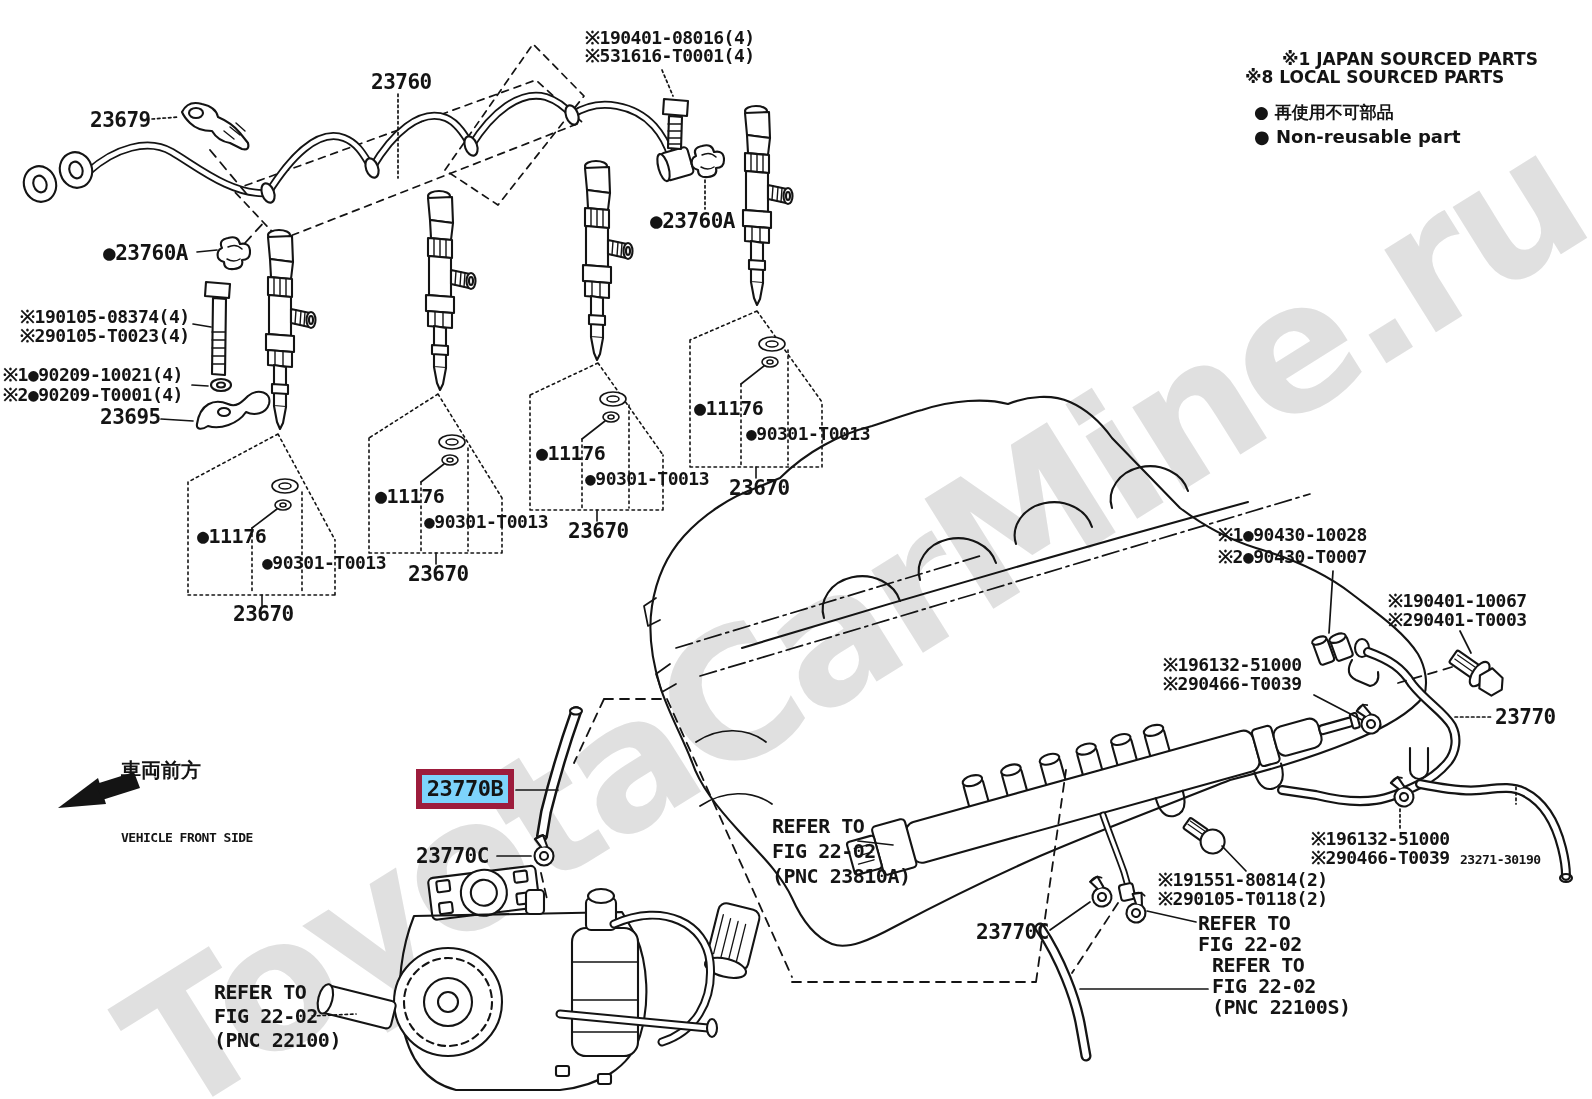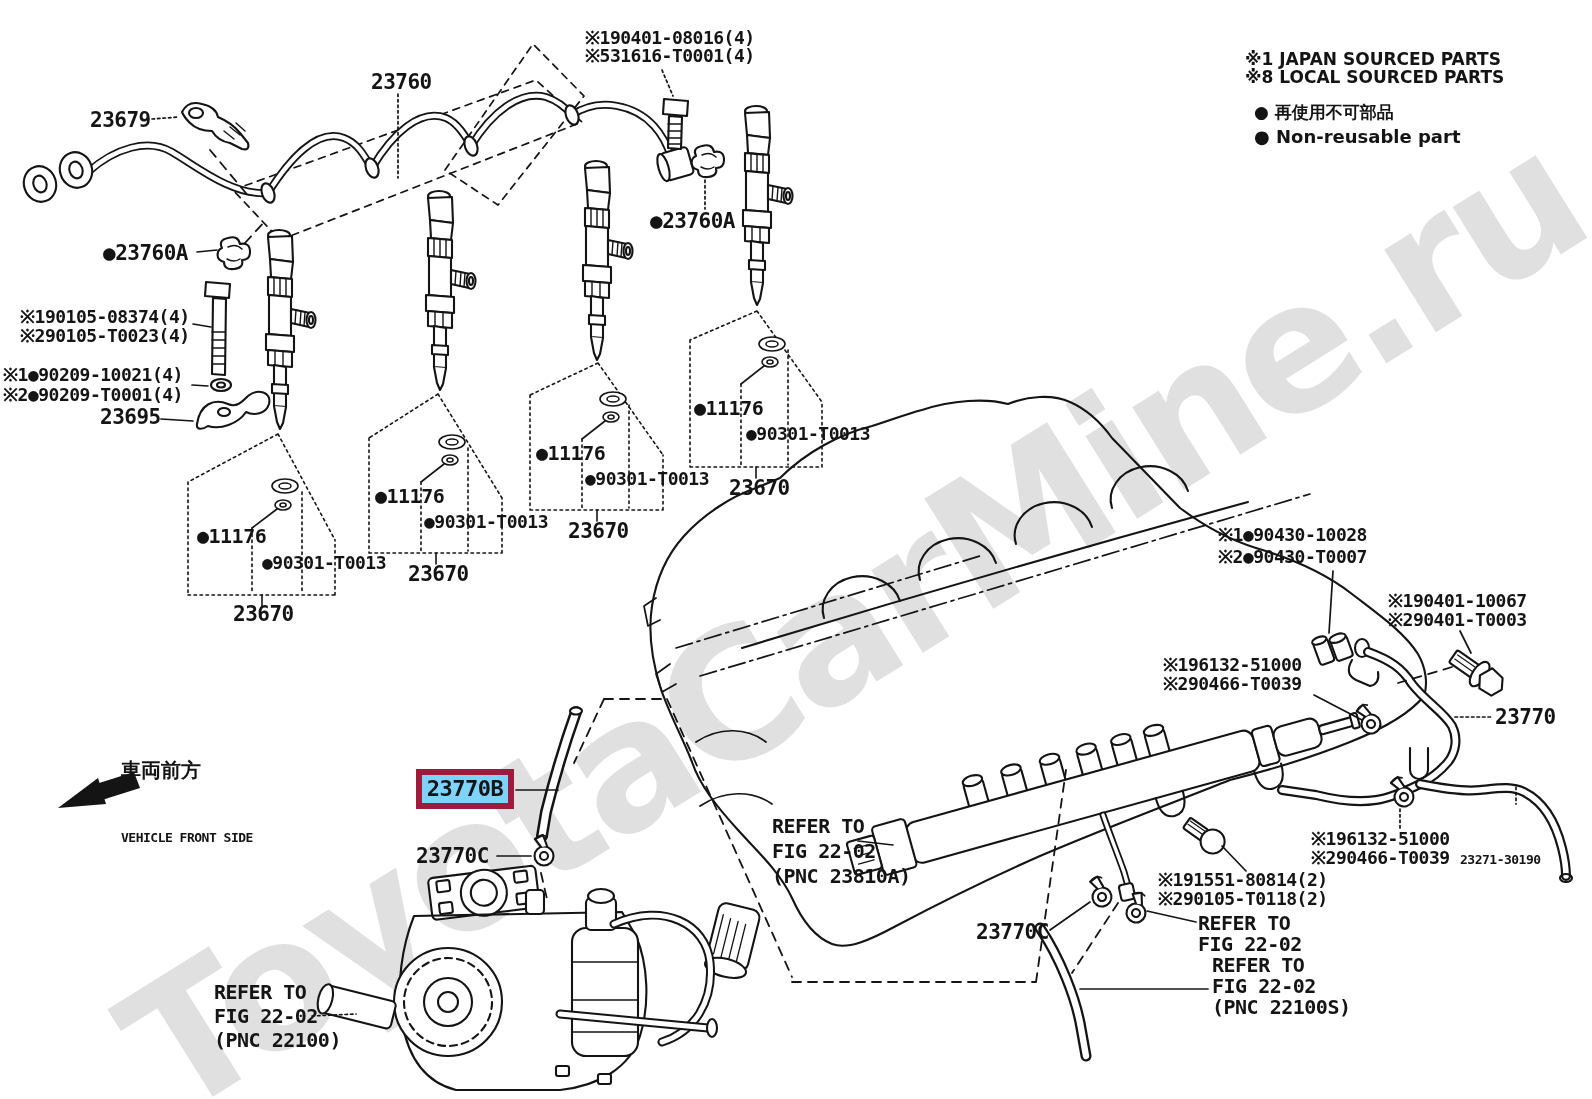--- a/index.html
+++ b/index.html
@@ -361,21 +361,21 @@
   <div class="lbl fs21" style="left:408px;top:563px">23670</div>
 
   <div class="lbl fs20" style="left:536px;top:443px">●11176</div>
   <div class="lbl fs18" style="left:585px;top:470px">●90301-T0013</div>
   <div class="lbl fs21" style="left:568px;top:520px">23670</div>
 
   <div class="lbl fs20" style="left:694px;top:398px">●11176</div>
   <div class="lbl fs18" style="left:746px;top:425px">●90301-T0013</div>
   <div class="lbl fs21" style="left:729px;top:477px">23670</div>
 
-  <div class="lbl fs17 sans" style="left:1245px;top:51px">※1 JAPAN SOURCED PARTS</div>
+  <div class="lbl fs17 sans" style="left:1282px;top:51px">※1 JAPAN SOURCED PARTS</div>
   <div class="lbl fs17 sans" style="left:1245px;top:69px">※8 LOCAL SOURCED PARTS</div>
   <div class="lbl fs17 sans" style="left:1254px;top:104px">● 再使用不可部品</div>
   <div class="lbl fs18 sans" style="left:1254px;top:128px">● Non-reusable part</div>
 
   <div class="lbl fs18" style="left:1218px;top:526px">※1●90430-10028</div>
   <div class="lbl fs18" style="left:1218px;top:548px">※2●90430-T0007</div>
   <div class="lbl fs18" style="left:1388px;top:592px">※190401-10067</div>
   <div class="lbl fs18" style="left:1388px;top:611px">※290401-T0003</div>
   <div class="lbl fs18" style="left:1163px;top:656px">※196132-51000</div>
   <div class="lbl fs18" style="left:1163px;top:675px">※290466-T0039</div>

